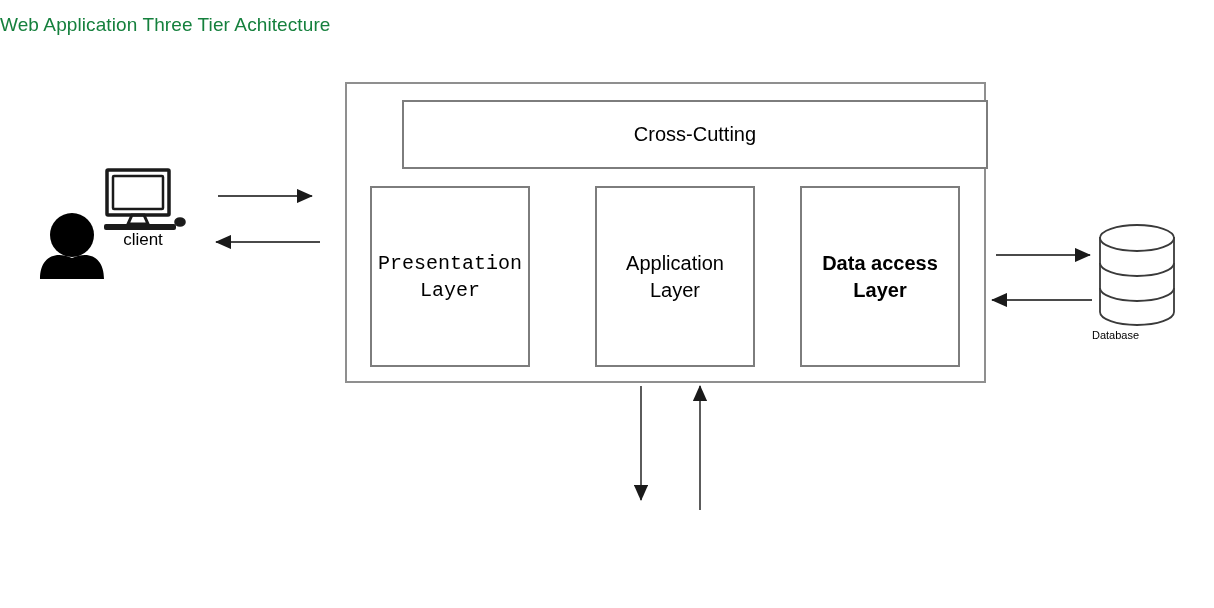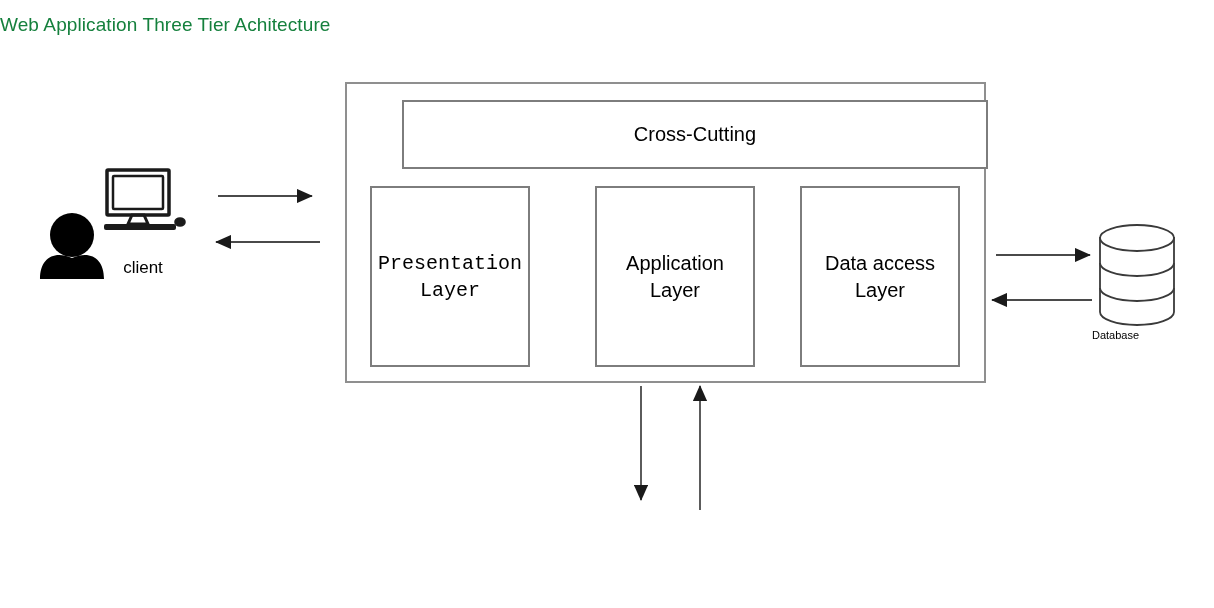--- a/index.html
+++ b/index.html
@@ -63,38 +63,37 @@
   }
   .layer-box {
     top: 186px;
     width: 160px;
     height: 181px;
     font-size: 20px;
     line-height: 1.35;
   }
   .layer-1 { left: 370px; font-family: Liberation Mono, monospace; }
   .layer-2 { left: 595px; justify-content: center; }
-  .layer-3 { left: 800px; }
+  .layer-3 { left: 800px; font-weight: bold; }
   .third-party {
     left: 603px;
     top: 518px;
     width: 140px;
     height: 61px;
     border-radius: 10px;
     font-size: 17px;
     line-height: 1.3;
   }
   .label-client {
     position: absolute;
     left: 103px;
     top: 230px;
     width: 80px;
     text-align: center;
     font-size: 17px;
-    margin-top: 28px;
   }
   .label-database {
     position: absolute;
     left: 1092px;
     top: 329px;
     width: 92px;
     text-align: left;
     font-size: 11px;
   }
   svg.icon-layer {

